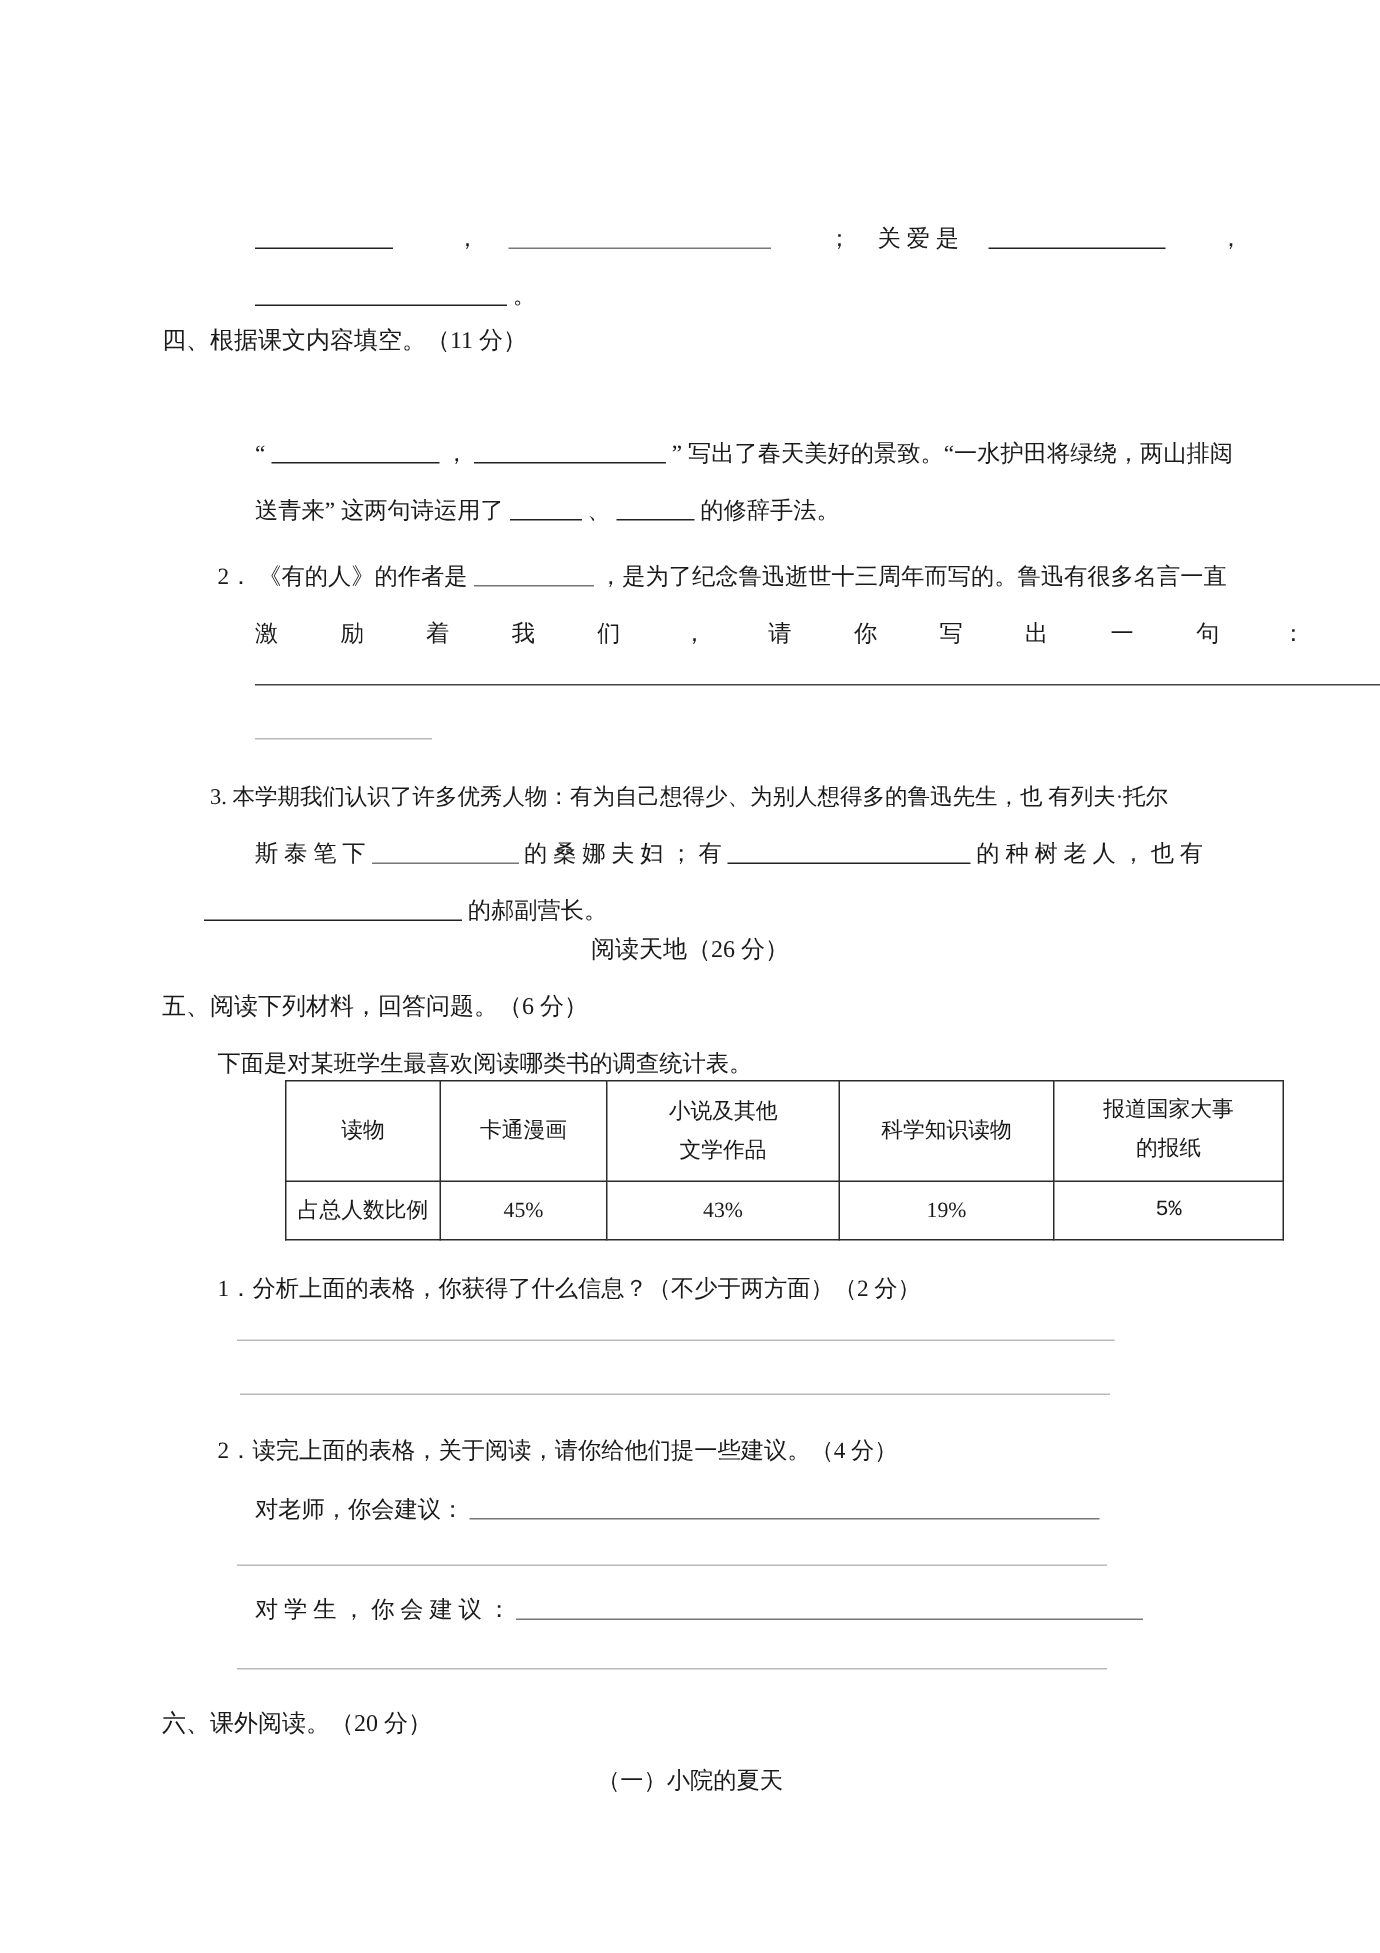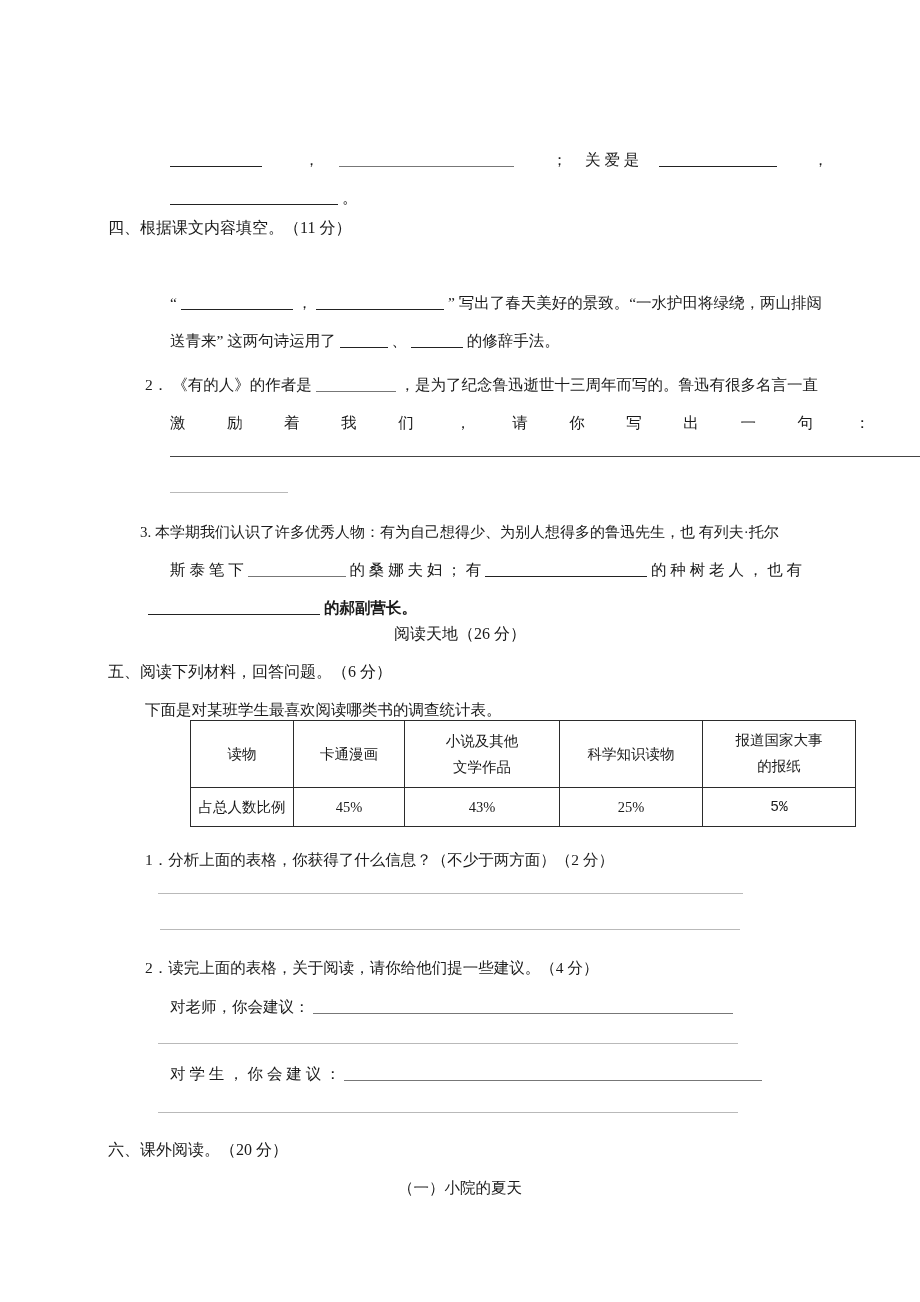--- a/index.html
+++ b/index.html
@@ -150,21 +150,21 @@
   </div>
 
   <div class="blk" style="left:170px; top:550px;">
     <span>斯 泰 笔 下</span>
     <span class="bl thin" style="width:98px;"></span>
     <span>的 桑 娜 夫 妇 ； 有</span>
     <span class="bl thick" style="width:162px;"></span>
     <span>的 种 树 老 人 ， 也 有</span>
   </div>
 
-  <div class="blk" style="left:148px; top:588px;font-weight:bold;">
+  <div class="blk" style="left:136px; top:588px;">
     <span class="bl thick" style="width:172px;"></span>
     <span>的郝副营长。</span>
   </div>
 
   <div class="blk center heading" style="top:614px;">阅读天地（26 分）</div>
 
   <div class="blk heading" style="left:108px; top:652px;">五、阅读下列材料，回答问题。（6 分）</div>
 
   <div class="blk" style="left:145px; top:690px;">下面是对某班学生最喜欢阅读哪类书的调查统计表。</div>
 
@@ -180,21 +180,21 @@
       <td class="c3">科学知识读物</td>
       <td class="c4 two-line">
         <span>报道国家大事</span>
         <span>的报纸</span>
       </td>
     </tr>
     <tr class="body">
       <td class="c0">占总人数比例</td>
       <td class="c1">45%</td>
       <td class="c2">43%</td>
-      <td class="c3">25%</td>
+      <td class="c3">19%</td>
       <td class="c4">5%</td>
     </tr>
   </tbody>
     </table>
 
   <div class="blk" style="left:145px; top:840px;">1．分析上面的表格，你获得了什么信息？（不少于两方面）（2 分）</div>
 
   <div class="rule light" style="left:158px; top:893px; width:585px;"></div>
   <div class="rule light" style="left:160px; top:929px; width:580px;"></div>
 

